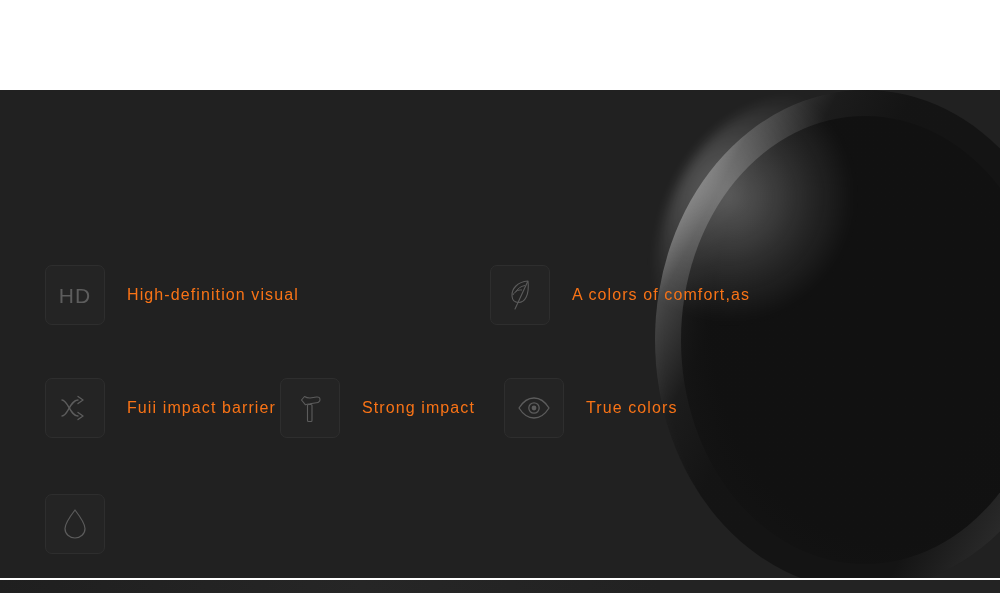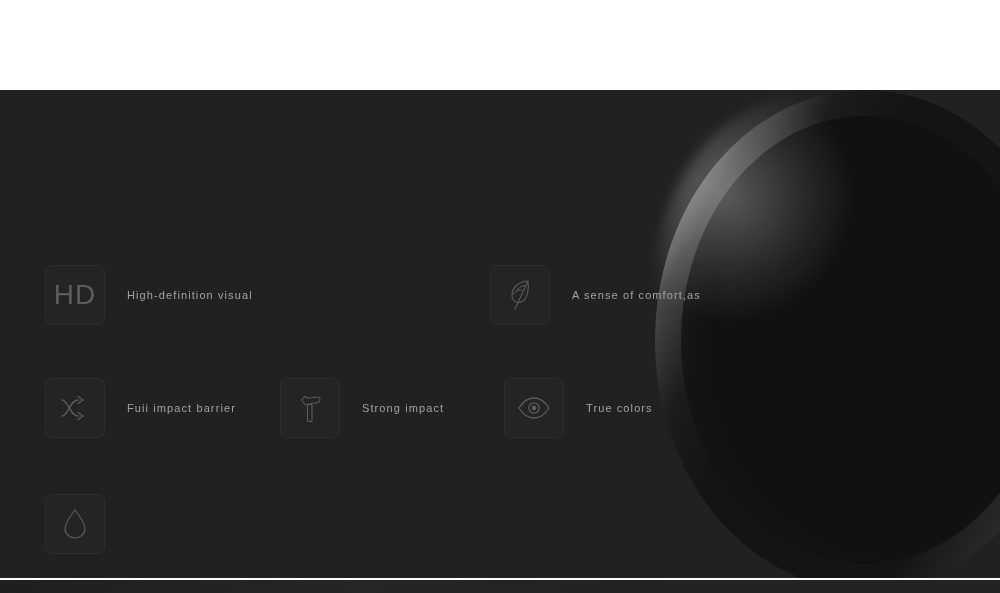--- a/index.html
+++ b/index.html
@@ -122,31 +122,31 @@
     border: 1px solid #2e2e2e;
     background: #242424;
     display: flex;
     align-items: center;
     justify-content: center;
     flex: 0 0 auto;
   }
   .icon-box svg { display: block; }
   .icon-box .hd-text {
     font-family: "Liberation Sans", sans-serif;
-    font-size: 28px;
+    font-size: 21px;
     letter-spacing: 1px;
     color: #5d5d5d;
     line-height: 1;
   }
   .feature-label {
     margin-left: 22px;
     font-family: "Liberation Sans", sans-serif;
-    font-size: 11px;
+    font-size: 16px;
     letter-spacing: 1.1px;
-    color: #a3a3a3;
+    color: #f97316;
     white-space: nowrap;
   }
 
   
   .col-1 { left: 45px; }
   .col-2 { left: 278px; }
   .col-3 { left: 490px; }
   .row-1 { top: 175px; }
   .row-2 { top: 288px; }
   .row-3 { top: 404px; }
@@ -201,21 +201,21 @@
 
       <div class="feature col-3 row-1">
         <div class="icon-box">
           <svg width="28" height="34" viewBox="0 0 28 34">
             <path d="M22 3 C11 4 5.5 11 6 18 C6.3 22 9 24.5 12.5 24.5 C19 24.5 23.5 17 22 3 Z" fill="none" stroke="#5c5c5c" stroke-width="1.1" stroke-linejoin="round"></path>
             <path d="M21.5 4 L9 31" fill="none" stroke="#5c5c5c" stroke-width="1.1" stroke-linecap="round"></path>
             <path d="M16 12 C12 11.5 8.5 13.5 7 17" fill="none" stroke="#5c5c5c" stroke-width="1"></path>
             <path d="M19 7.5 C15 8 11 11 9.5 14.5" fill="none" stroke="#5c5c5c" stroke-width="1"></path>
           </svg>
         </div>
-        <span class="feature-label">A sense of comfort,as</span>
+        <span class="feature-label">A colors of comfort,as</span>
       </div>
 
       <div class="feature col-1 row-2">
         <div class="icon-box">
           <svg width="32" height="26" viewBox="0 0 32 26">
             <path d="M3 5 C9 5 11 21 19 21" fill="none" stroke="#5c5c5c" stroke-width="1.4" stroke-linecap="round"></path>
             <path d="M3 21 C9 21 11 5 19 5" fill="none" stroke="#5c5c5c" stroke-width="1.4" stroke-linecap="round"></path>
             <path d="M19 1.5 L24 5 L19 8.5" fill="none" stroke="#5c5c5c" stroke-width="1.4" stroke-linecap="round" stroke-linejoin="round"></path>
             <path d="M19 17.5 L24 21 L19 24.5" fill="none" stroke="#5c5c5c" stroke-width="1.4" stroke-linecap="round" stroke-linejoin="round"></path>
           </svg>

